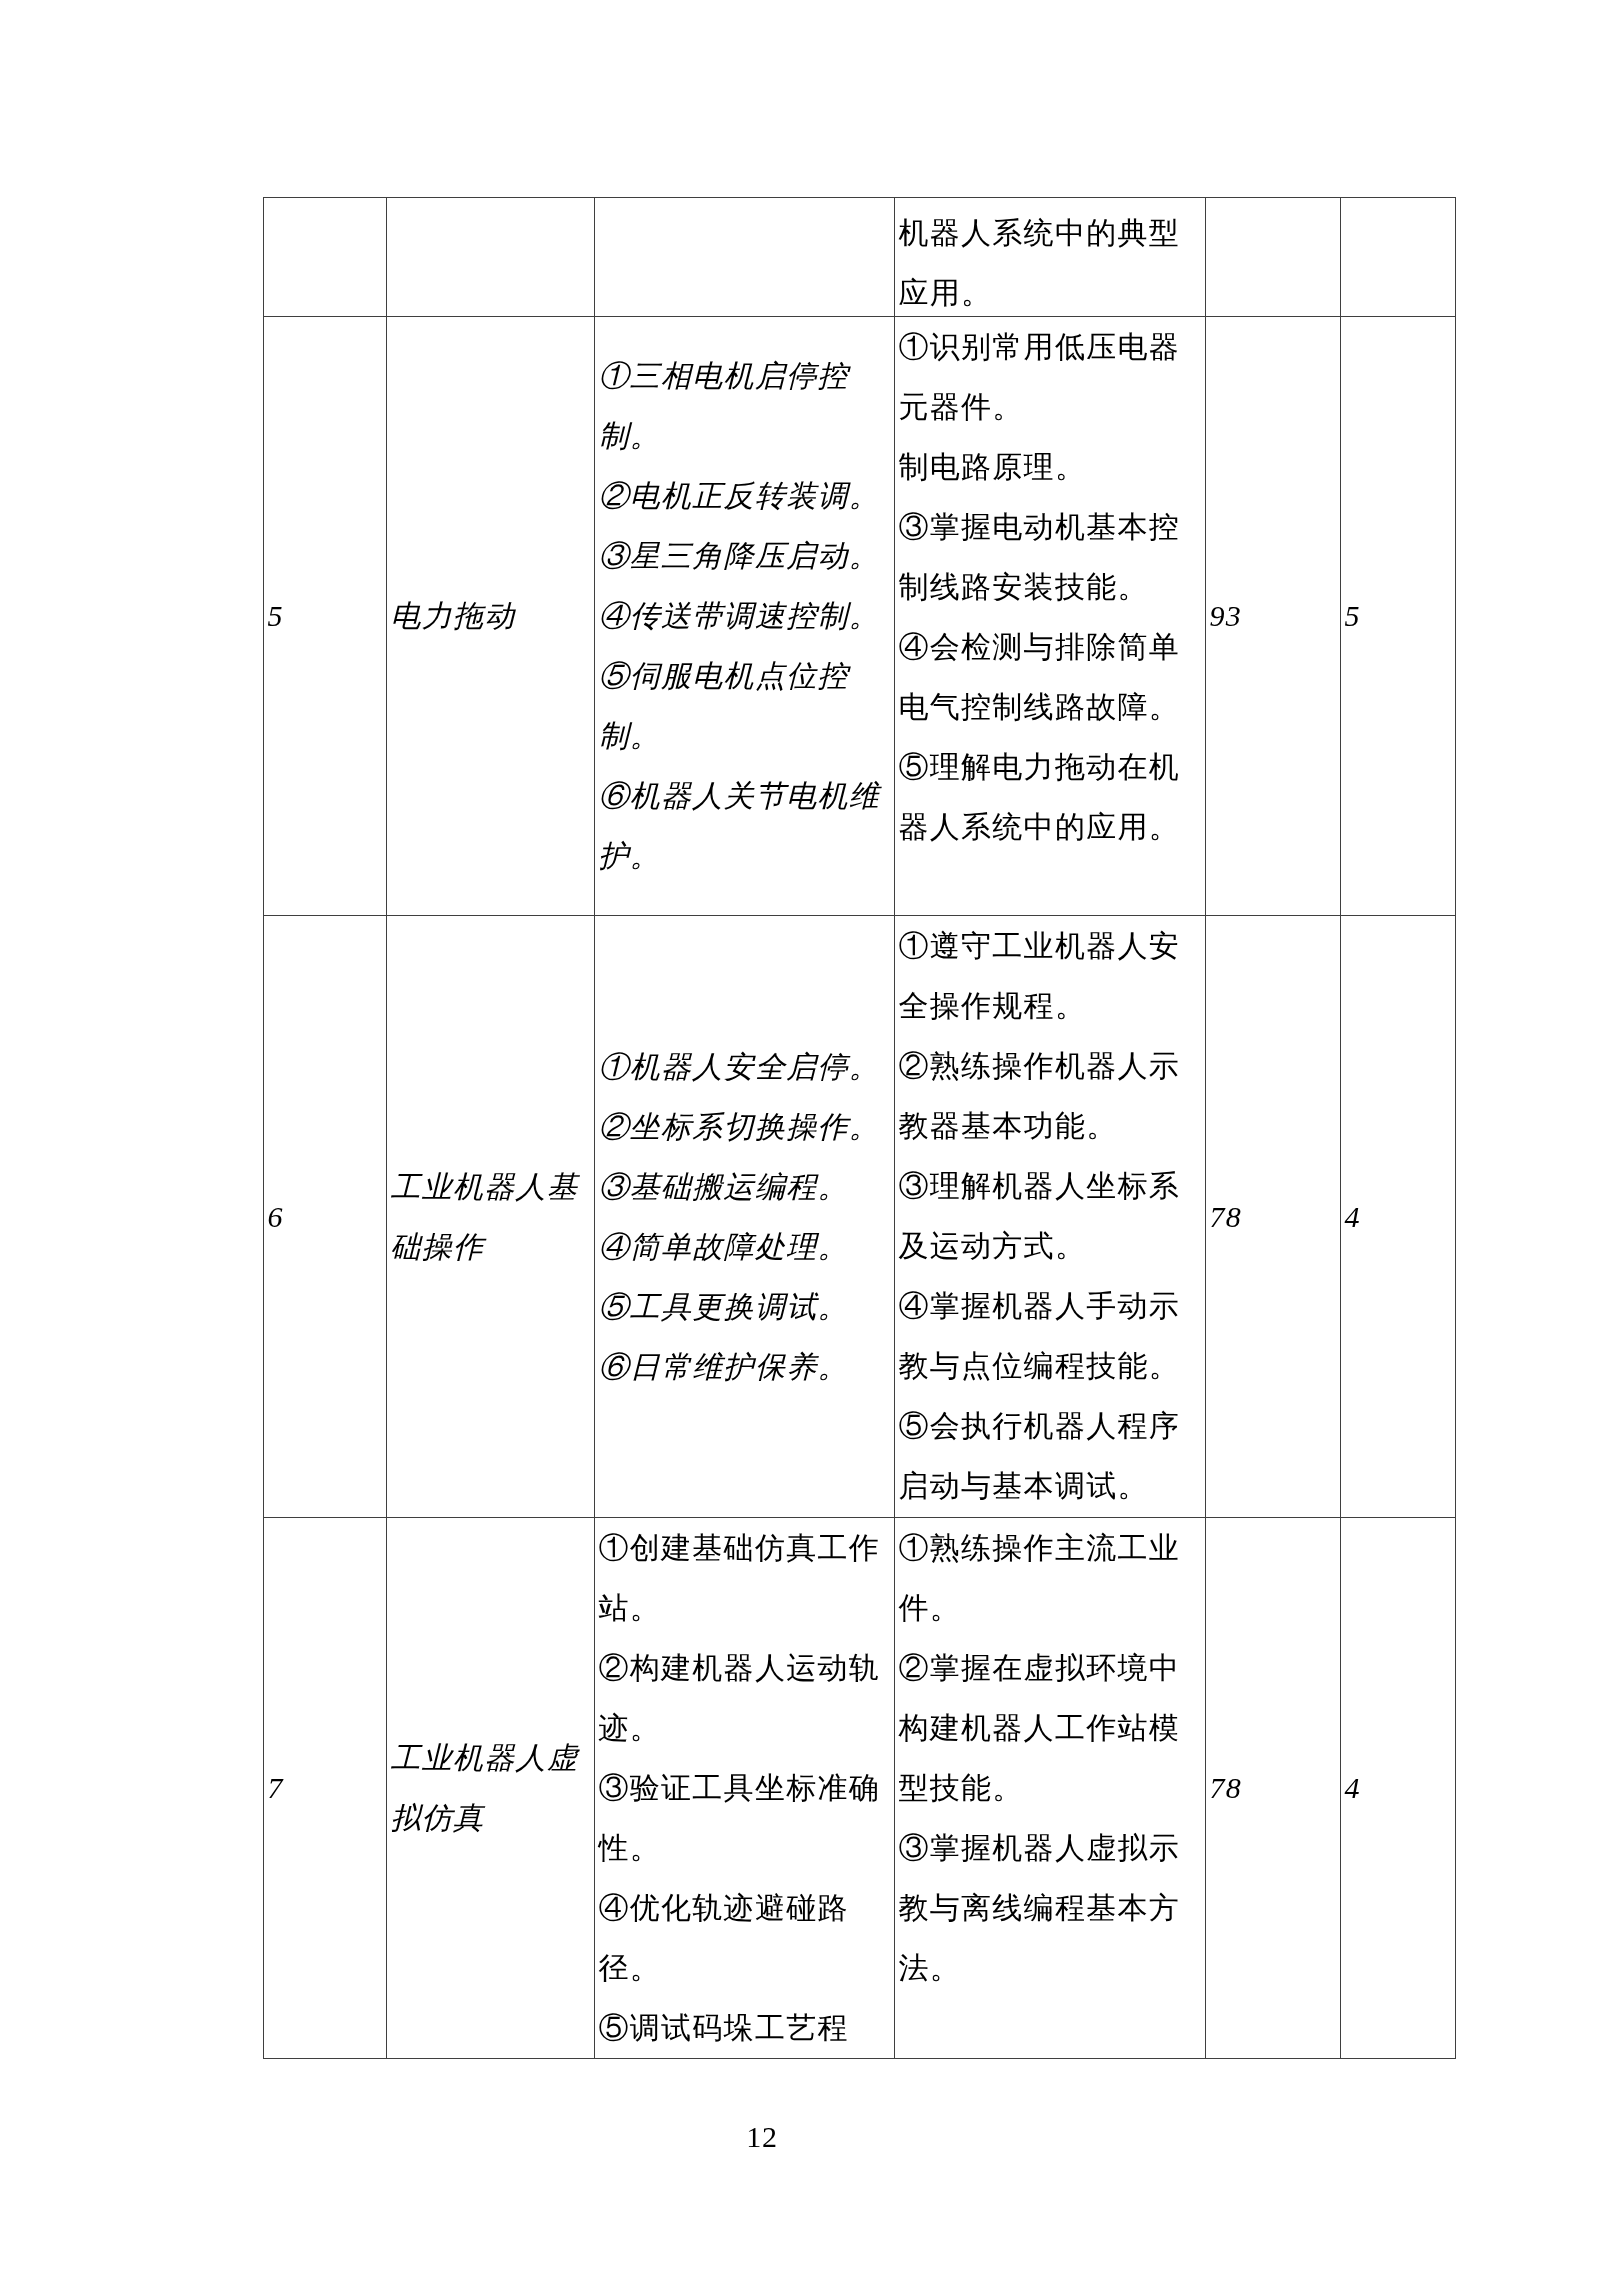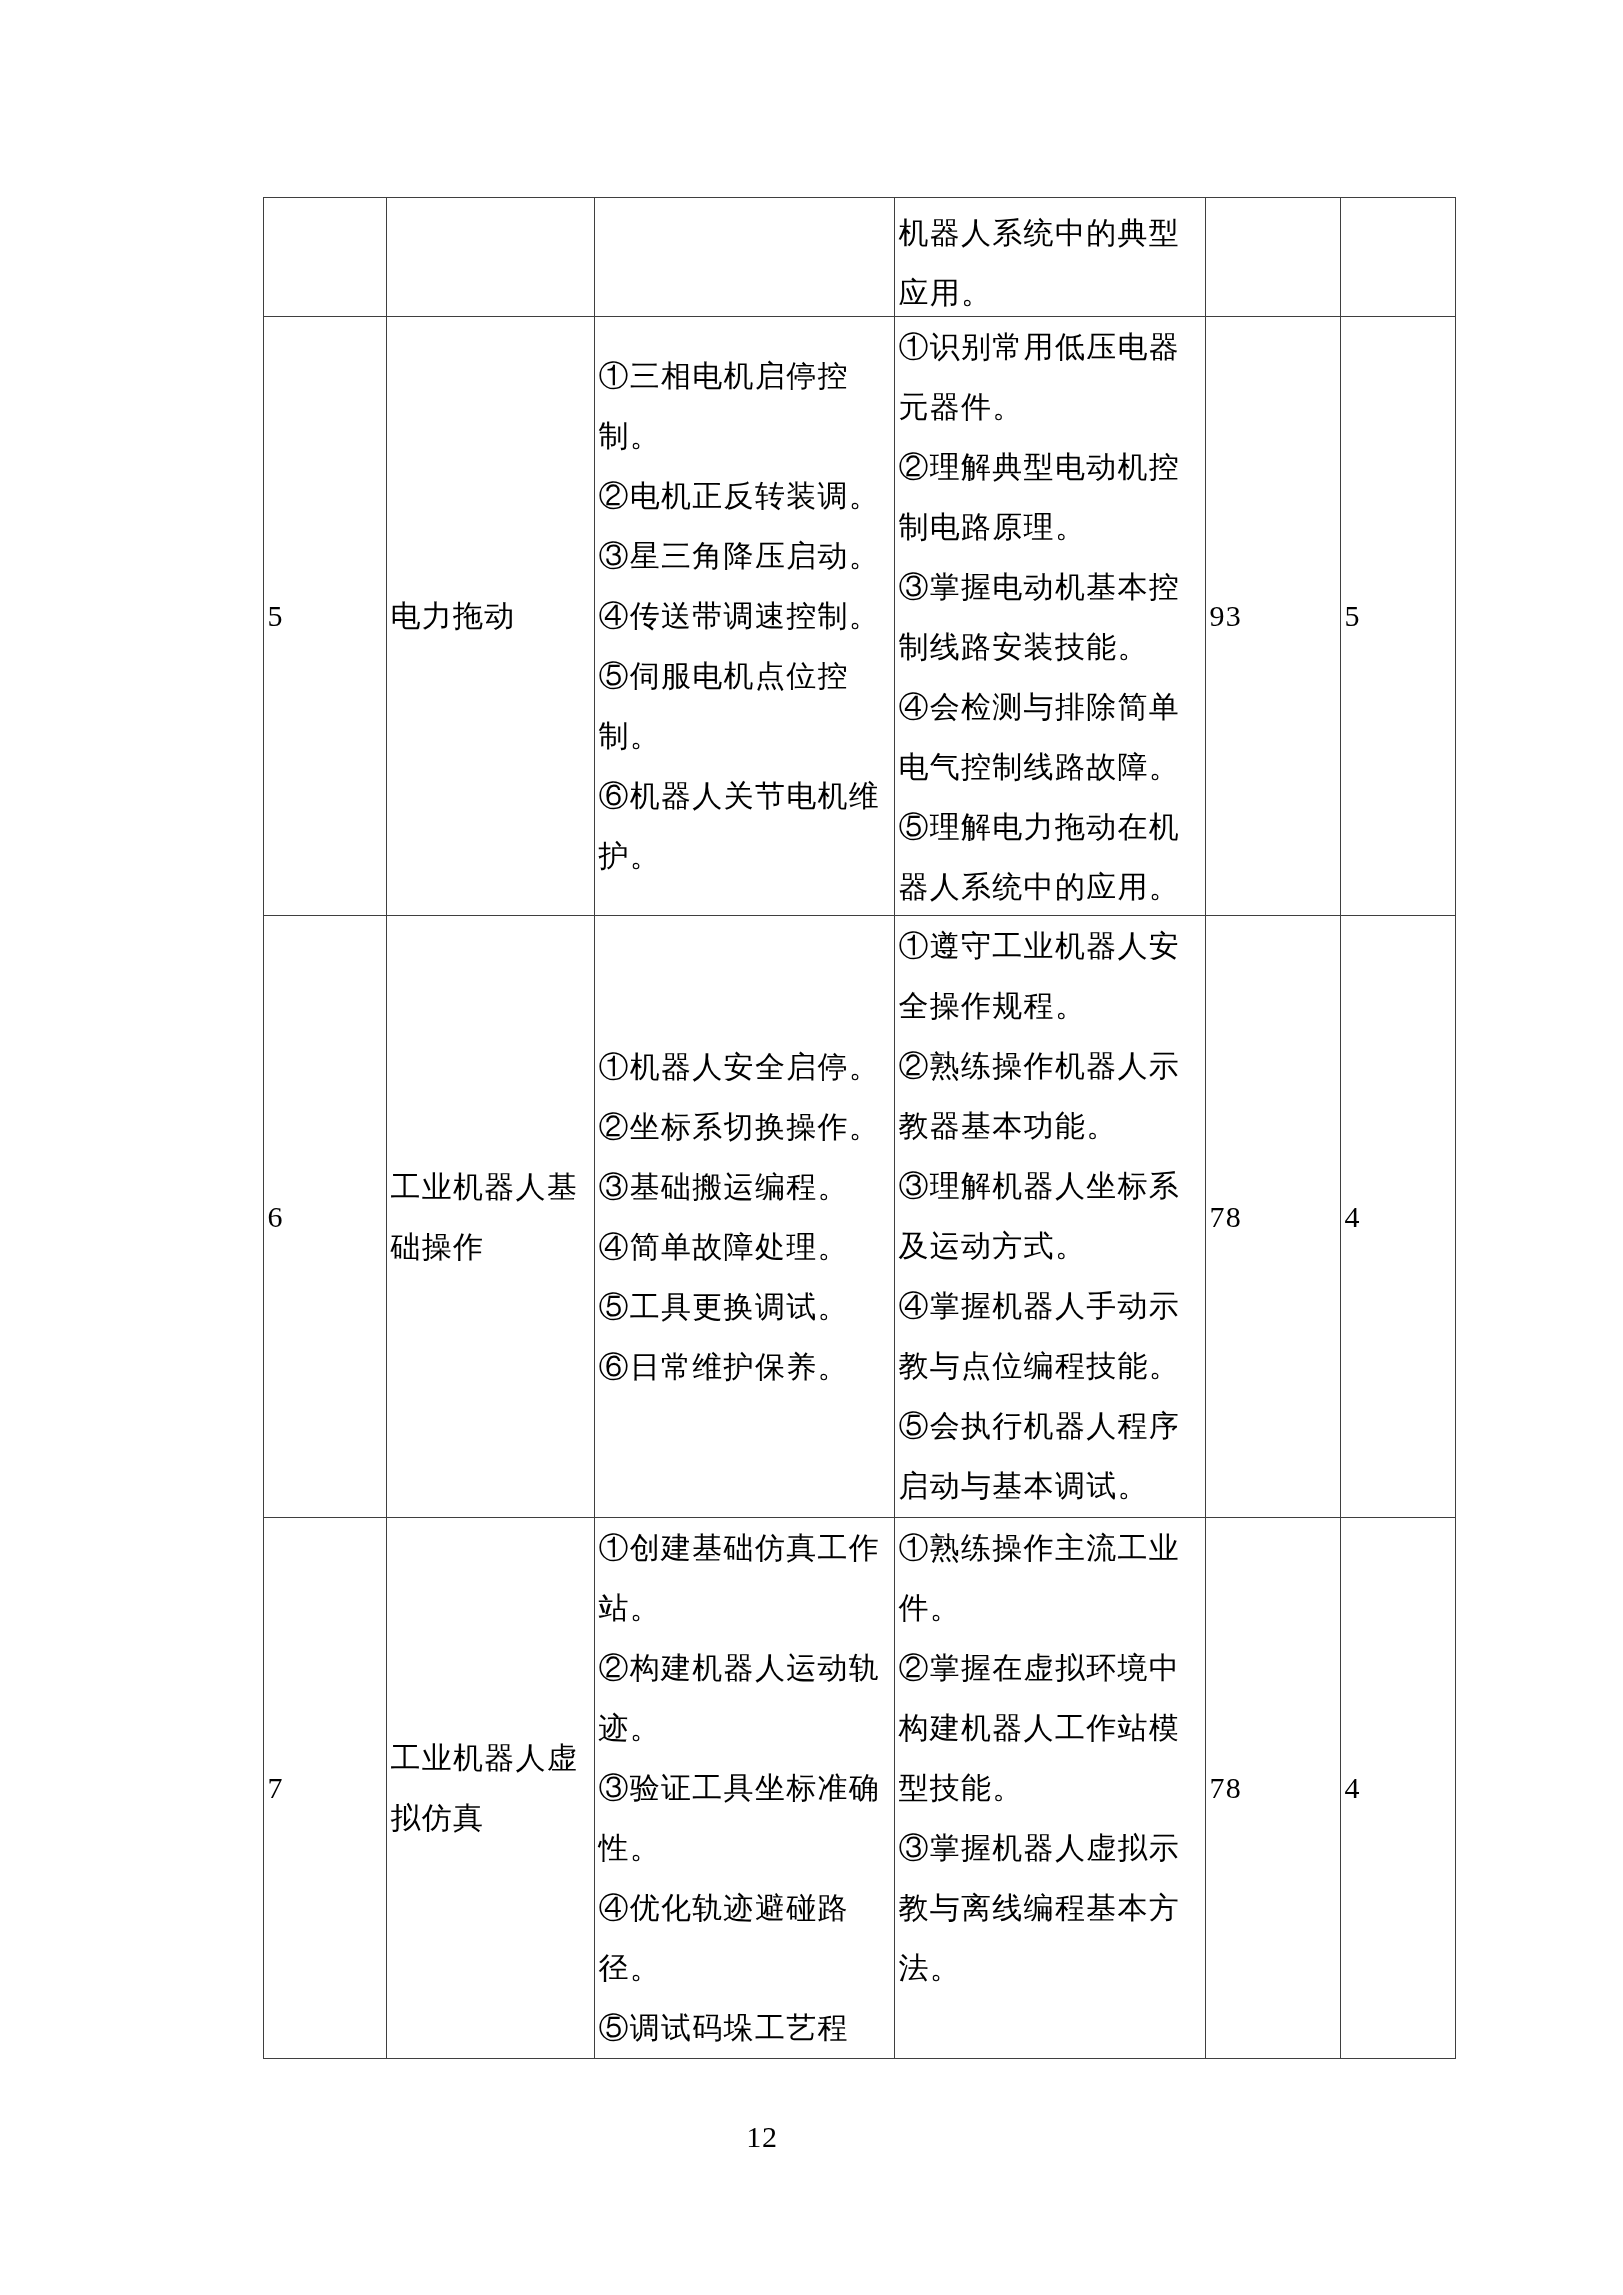--- a/index.html
+++ b/index.html
@@ -29,21 +29,21 @@
     padding:0 5px 0 3.4px;
     display:flex;
     flex-direction:column;
     overflow:hidden;
     font-size:30px;
     line-height:60px;
     letter-spacing:1.3px;
   }
   .cell.last-col{border-right:none;}
   .cell.last-row{border-bottom:none;}
-  .v-center{justify-content:center;}
+  .v-center{justify-content:center;font-style:italic;}
   .v-top{justify-content:flex-start;}
   .pad-top{padding-top:5px;}
   .tl{white-space:nowrap;}
   .page-footer{
     position:absolute;
     left:0;top:2118px;
     width:1524px;
     text-align:center;
     font-size:30px;
     line-height:37px;
@@ -76,21 +76,20 @@
       <div class="tl">③星三角降压启动。</div>
       <div class="tl">④传送带调速控制。</div>
       <div class="tl">⑤伺服电机点位控</div>
       <div class="tl">制。</div>
       <div class="tl">⑥机器人关节电机维</div>
       <div class="tl">护。</div>
     </div>
   <div class="cell v-top">
       <div class="tl">①识别常用低压电器</div>
       <div class="tl">元器件。</div>
-      <div class="tl">②理解典型电动机控</div>
       <div class="tl">制电路原理。</div>
       <div class="tl">③掌握电动机基本控</div>
       <div class="tl">制线路安装技能。</div>
       <div class="tl">④会检测与排除简单</div>
       <div class="tl">电气控制线路故障。</div>
       <div class="tl">⑤理解电力拖动在机</div>
       <div class="tl">器人系统中的应用。</div>
     </div>
   <div class="cell v-center">93</div>
   <div class="cell v-center last-col">5</div>

